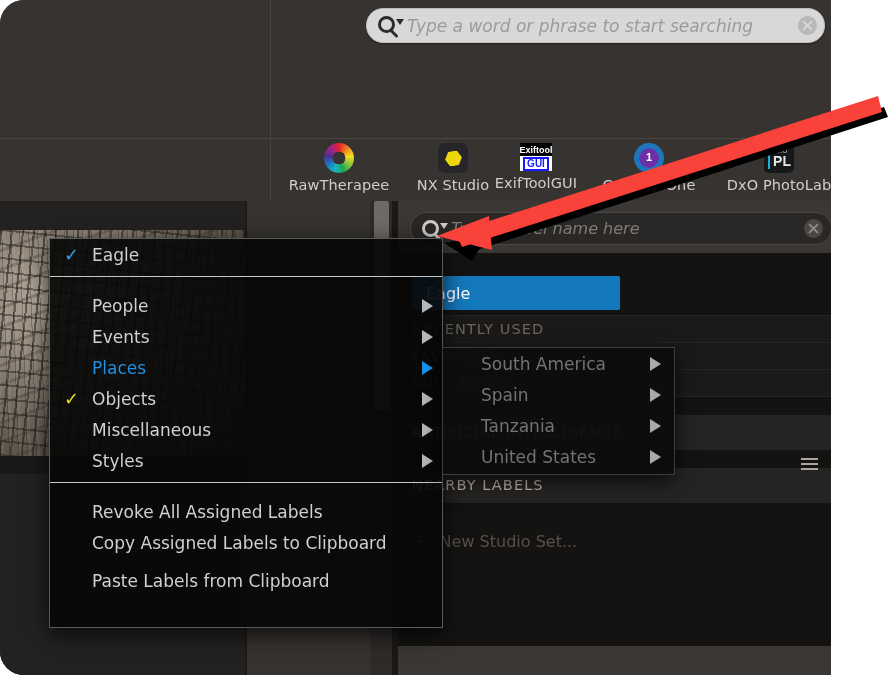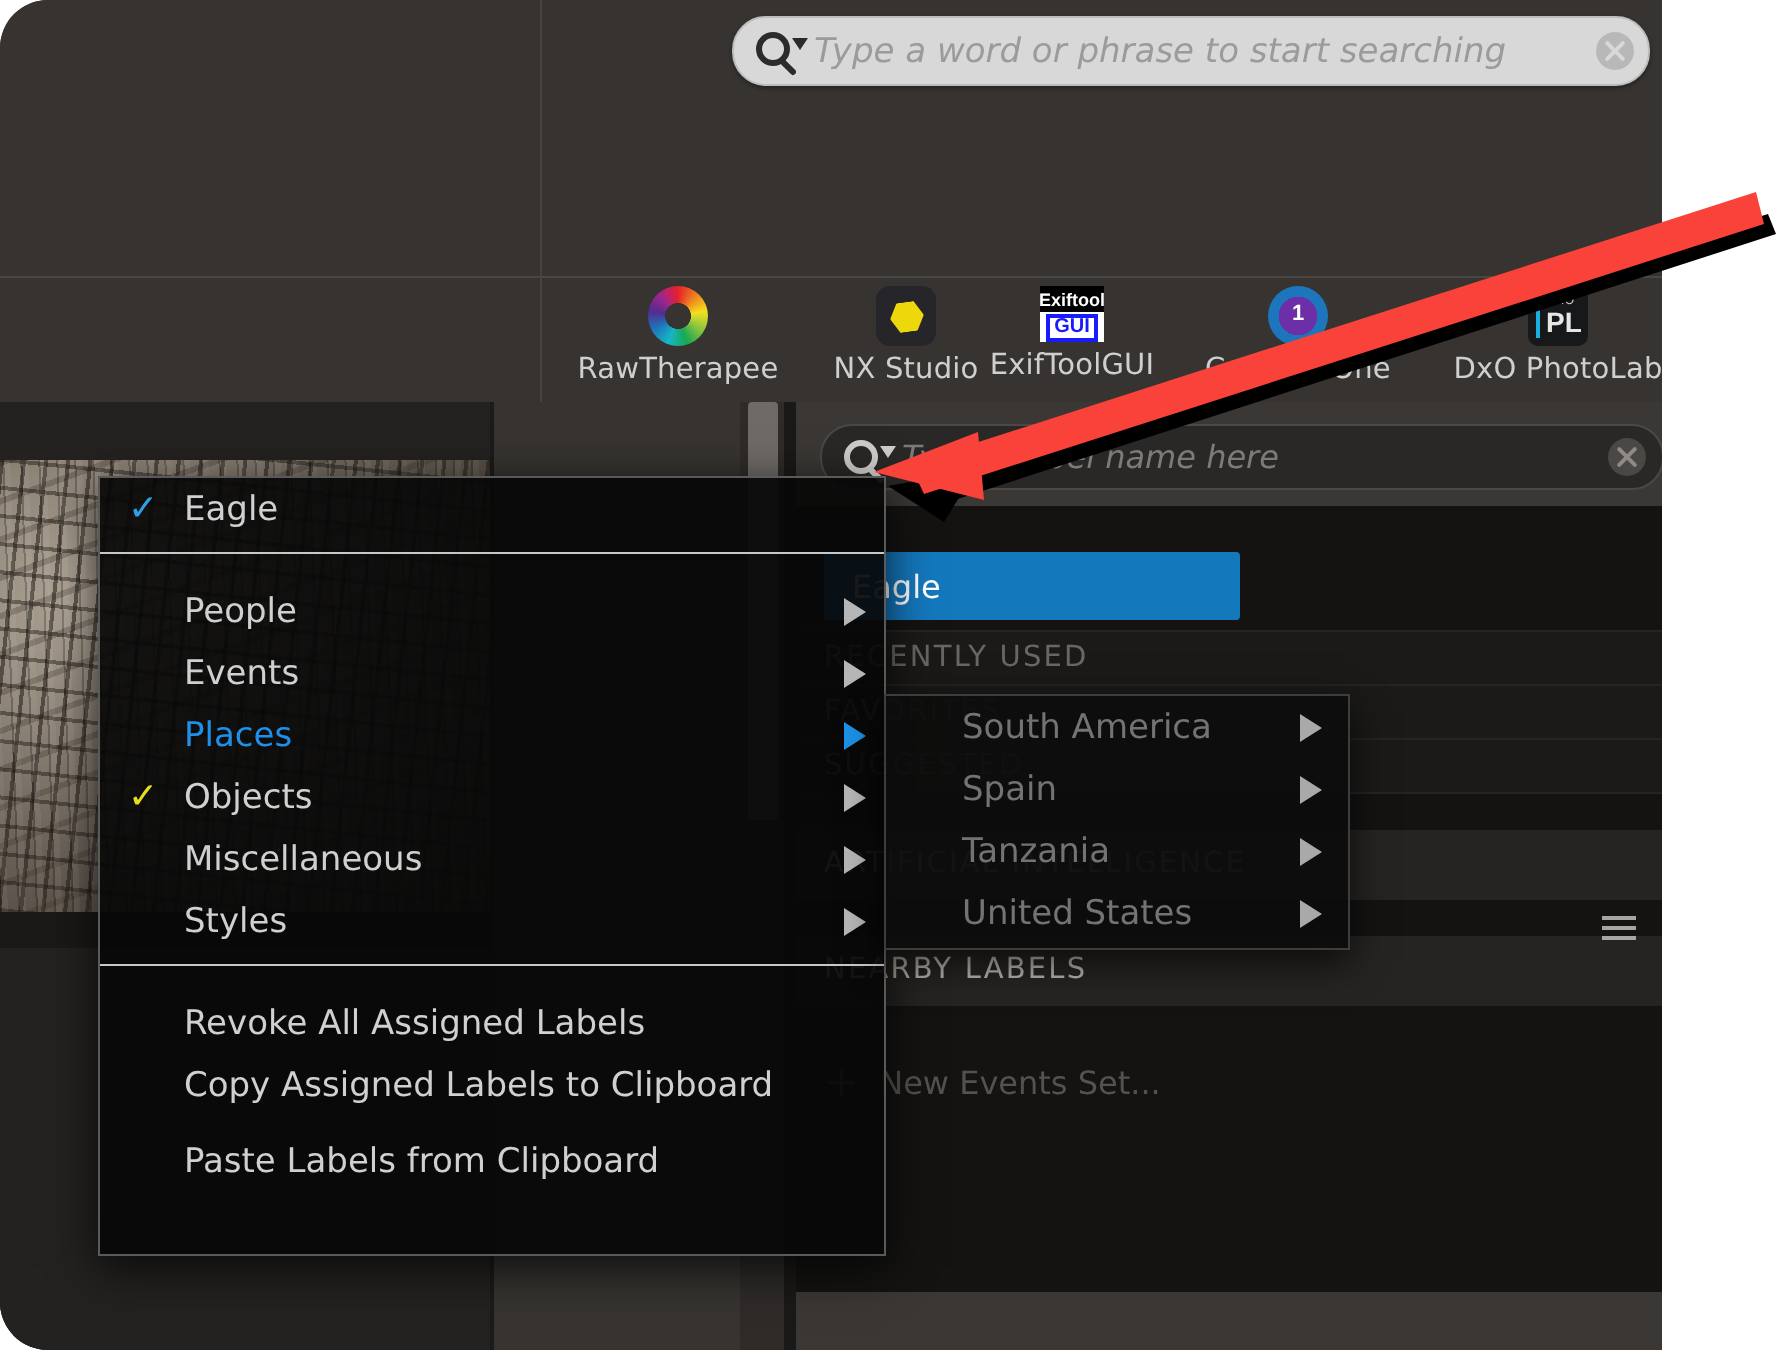--- a/index.html
+++ b/index.html
@@ -338,21 +338,21 @@
         </div>
         <div class="rp-sep"></div>
         <div class="filler"></div>
         <div class="rp-section tall">
           <span>NEARBY LABELS</span>
         </div>
         <div class="rp-sep"></div>
         <div class="filler"></div>
         <div class="newset">
           <span class="plus">+</span>
-          <span>New Events Set...</span>
+          <span>New Studio Set...</span>
         </div>
       </div>
     </div>
     <div class="botstrip"></div>
 
     <div class="ctxmenu">
 
       <div class="cm-item">
         <span class="cm-check blue">✓</span>
         <span>Eagle</span>

